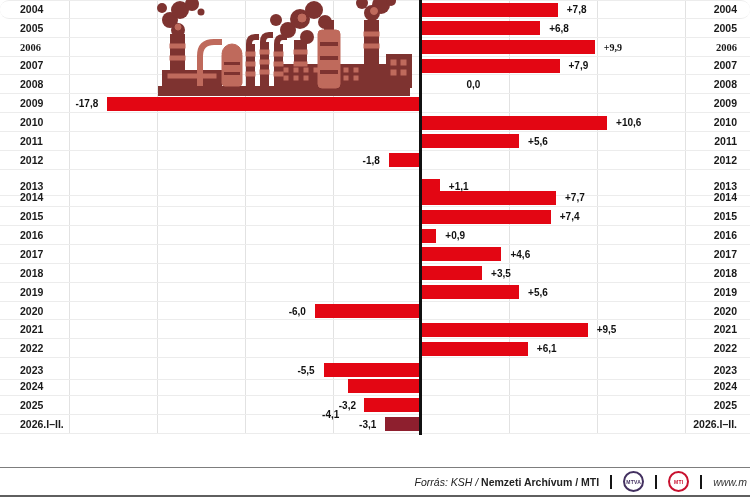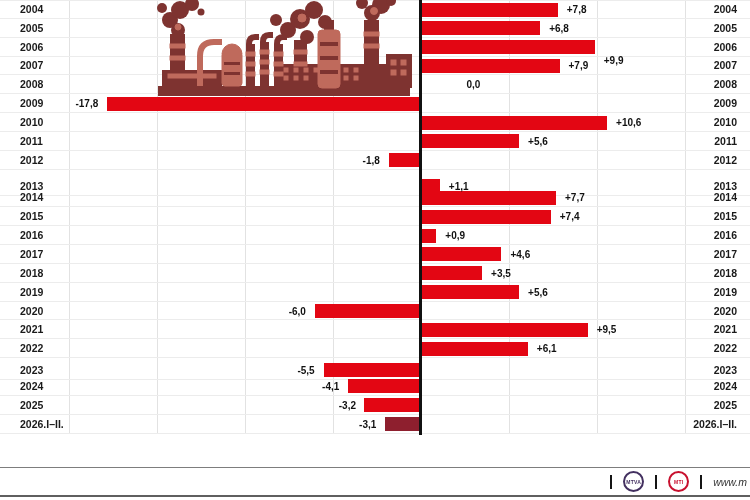--- a/index.html
+++ b/index.html
@@ -53,37 +53,37 @@
 <div class="screen">
 
   <div class="chart-area" id="chart-area">
       <div class="vgrid" style="left: 332.5px; height: 433.55px;"></div>
       <div class="vgrid" style="left: 508.5px; height: 433.55px;"></div>
       <div class="vgrid" style="left: 244.5px; height: 433.55px;"></div>
       <div class="vgrid" style="left: 596.5px; height: 433.55px;"></div>
       <div class="vgrid" style="left: 156.5px; height: 433.55px;"></div>
       <div class="vgrid" style="left: 684.5px; height: 433.55px;"></div>
       <div class="vgrid" style="left: 68.5px; height: 433.55px;"></div>
-      <div class="row first" style="top: 0px; height: 18.85px;">
+      <div class="row first" style="top: 0px; height: 18.85px; border-radius: 9px;">
         <span class="ylabel left">2004</span>
         <span class="ylabel right">2004</span>
         <div class="bar" style="top: 2.425px; height: 14px; width: 137.28px; left: 420.5px; background: rgb(227, 6, 19);"></div>
         <span class="val" style="left: 566.78px;">+7,8</span>
       </div>
       <div class="row" style="top: 18.85px; height: 18.85px;">
         <span class="ylabel left">2005</span>
         <span class="ylabel right">2005</span>
         <div class="bar" style="top: 2.425px; height: 14px; width: 119.68px; left: 420.5px; background: rgb(227, 6, 19);"></div>
         <span class="val" style="left: 549.18px;">+6,8</span>
       </div>
-      <div class="row" style="top: 37.7px; height: 18.85px;">
+      <div class="row" style="top: 37.7px; height: 18.85px; font-family: Liberation Serif, serif;">
         <span class="ylabel left">2006</span>
         <span class="ylabel right">2006</span>
         <div class="bar" style="top: 2.425px; height: 14px; width: 174.24px; left: 420.5px; background: rgb(227, 6, 19);"></div>
-        <span class="val" style="left: 603.74px; margin-top: 13px;">+9,9</span>
+        <span class="val" style="left: 603.74px;">+9,9</span>
       </div>
       <div class="row" style="top: 56.55px; height: 18.85px;">
         <span class="ylabel left">2007</span>
         <span class="ylabel right">2007</span>
         <div class="bar" style="top: 2.425px; height: 14px; width: 139.04px; left: 420.5px; background: rgb(227, 6, 19);"></div>
         <span class="val" style="left: 568.54px;">+7,9</span>
       </div>
       <div class="row" style="top: 75.4px; height: 18.85px;">
         <span class="ylabel left">2008</span>
         <span class="ylabel right">2008</span>
@@ -176,21 +176,21 @@
       <div class="row" style="top: 361px; height: 18.85px;">
         <span class="ylabel left">2023</span>
         <span class="ylabel right">2023</span>
         <div class="bar" style="top: 2.425px; height: 14px; width: 96.8px; left: 323.7px; background: rgb(227, 6, 19);"></div>
         <span class="val neg" style="left: 314.7px;">-5,5</span>
       </div>
       <div class="row" style="top: 377px; height: 18.85px;">
         <span class="ylabel left">2024</span>
         <span class="ylabel right">2024</span>
         <div class="bar" style="top: 2.425px; height: 14px; width: 72.16px; left: 348.34px; background: rgb(227, 6, 19);"></div>
-        <span class="val neg" style="left: 339.34px;">-4,1</span>
+        <span class="val neg" style="left: 339.34px; margin-top: 28px;">-4,1</span>
       </div>
       <div class="row" style="top: 395.85px; height: 18.85px;">
         <span class="ylabel left">2025</span>
         <span class="ylabel right">2025</span>
         <div class="bar" style="top: 2.425px; height: 14px; width: 56.32px; left: 364.18px; background: rgb(227, 6, 19);"></div>
         <span class="val neg" style="left: 356px;">-3,2</span>
       </div>
       <div class="row" style="top: 414.7px; height: 18.85px;">
         <span class="ylabel left">2026.I–II.</span>
         <span class="ylabel right">2026.I–II.</span>
@@ -290,20 +290,28 @@
     <g id="f-dark2" fill="#7e3330">
       <rect x="172" y="42" width="18" height="4"></rect>
         <rect x="172" y="56" width="18" height="4"></rect>
         <rect x="172" y="70" width="18" height="4"></rect>
       <rect x="76" y="62" width="16" height="3"></rect>
         <rect x="76" y="72" width="16" height="3"></rect>
     </g>
   </svg>
 
   <div class="footer">
+    <span class="src">
+      <span class="it">Forrás:</span>
+      <span class="it">KSH</span>
+      <span class="it">/</span>
+      <span class="bd">Nemzeti Archívum</span>
+      <span class="bd">/</span>
+      <span class="bd">MTI</span>
+    </span>
     <span class="fdiv"></span>
     <span class="logo mtva">
         <span>MTVA</span>
       </span>
     <span class="fdiv"></span>
     <span class="logo mti">
         <span>MTI</span>
       </span>
     <span class="fdiv"></span>
     <span class="url">www.m</span>

